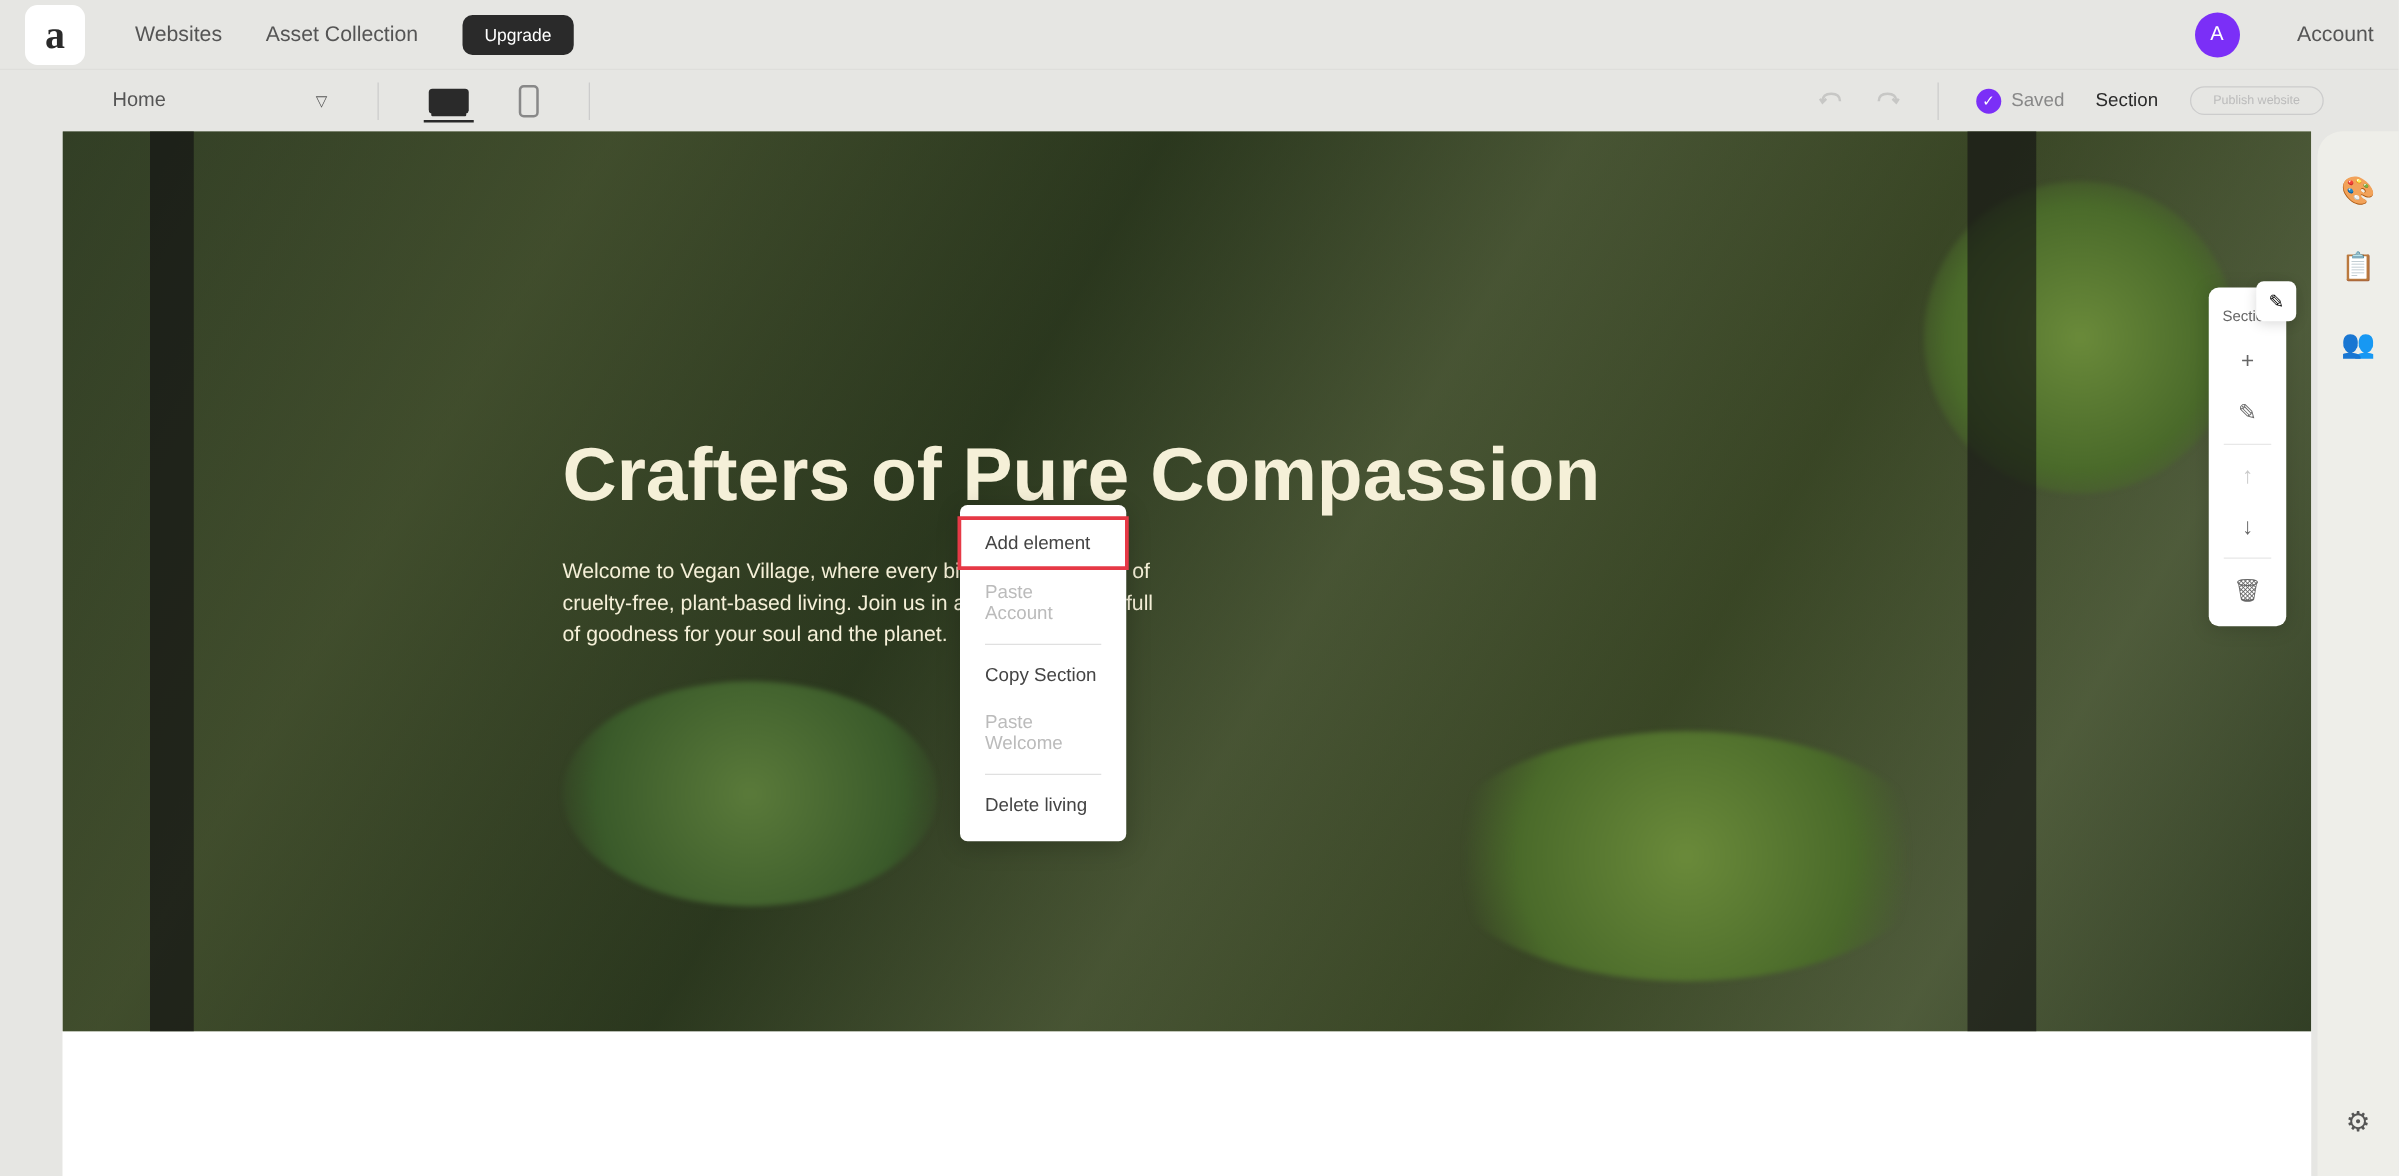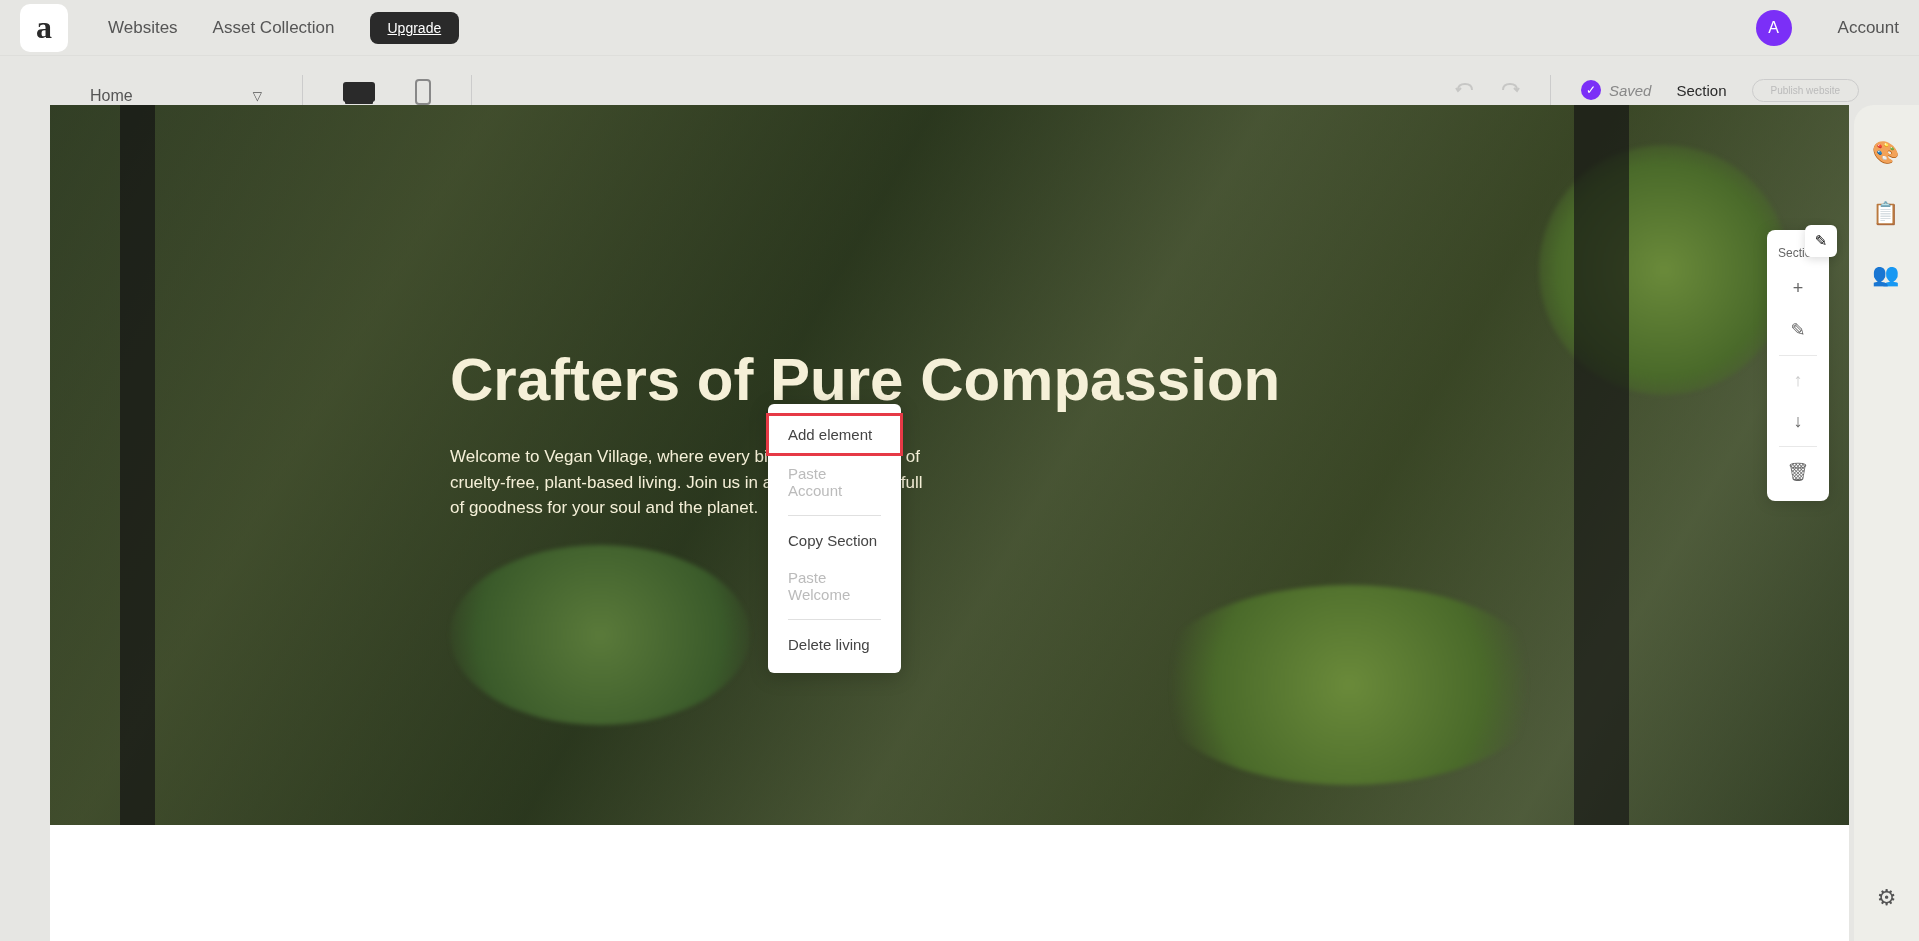--- a/index.html
+++ b/index.html
@@ -45,21 +45,20 @@
       cursor: pointer;
     }
     .upgrade-btn {
       background: #2a2a2a;
       color: #fff;
       padding: 8px 18px;
       border-radius: 8px;
       font-size: 14px;
       cursor: pointer;
       border: none;
-      text-decoration: underline;
     }
     .account-area {
       margin-left: auto;
       display: flex;
       align-items: center;
       gap: 12px;
       cursor: pointer;
     }
     .avatar {
       width: 36px;
@@ -74,21 +73,21 @@
     }
     .account-label {
       color: #555;
       font-size: 17px;
       margin-left: 34px;
     }
     .editor-bar {
       height: 50px;
       background: #e6e6e3;
       display: flex;
-      align-items: flex-end;
+      align-items: center;
       padding: 0 60px 0 90px;
       border-top: 1px solid rgba(0,0,0,0.03);
     }
     .page-select {
       display: flex;
       align-items: center;
       gap: 120px;
       color: #555;
       font-size: 16px;
       cursor: pointer;
@@ -150,21 +149,20 @@
       border-radius: 50%;
       display: flex;
       align-items: center;
       justify-content: center;
       color: #fff;
       font-size: 12px;
     }
     .saved-text {
       color: #888;
       font-size: 15px;
-      font-style: italic;
     }
     .preview-btn {
       color: #2a2a2a;
       font-size: 15px;
       cursor: pointer;
     }
     .publish-btn {
       border: 1px solid #ccc;
       padding: 5px 18px;
       border-radius: 20px;

